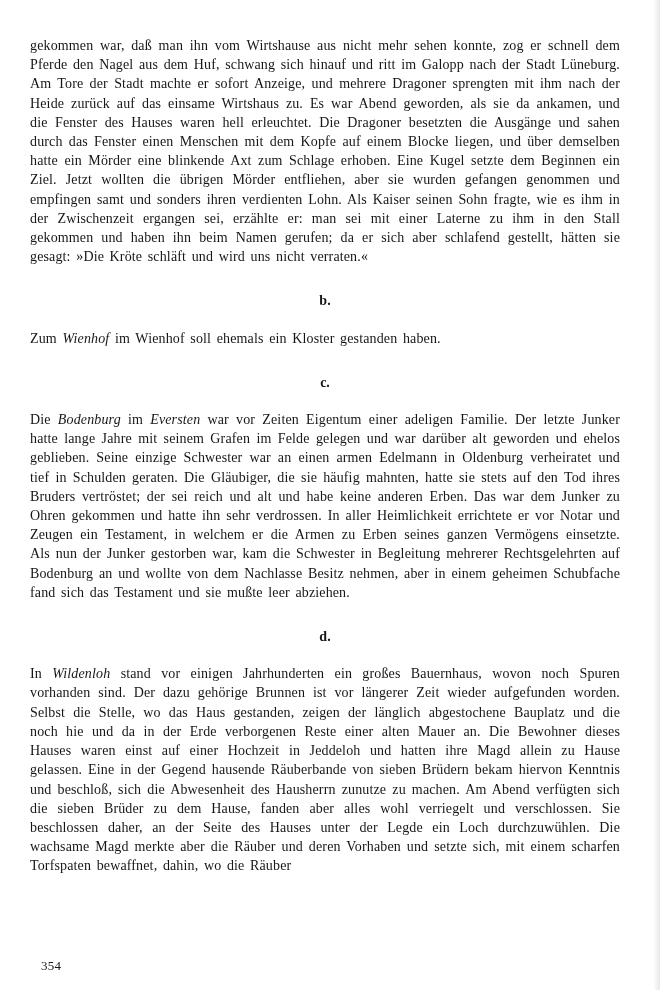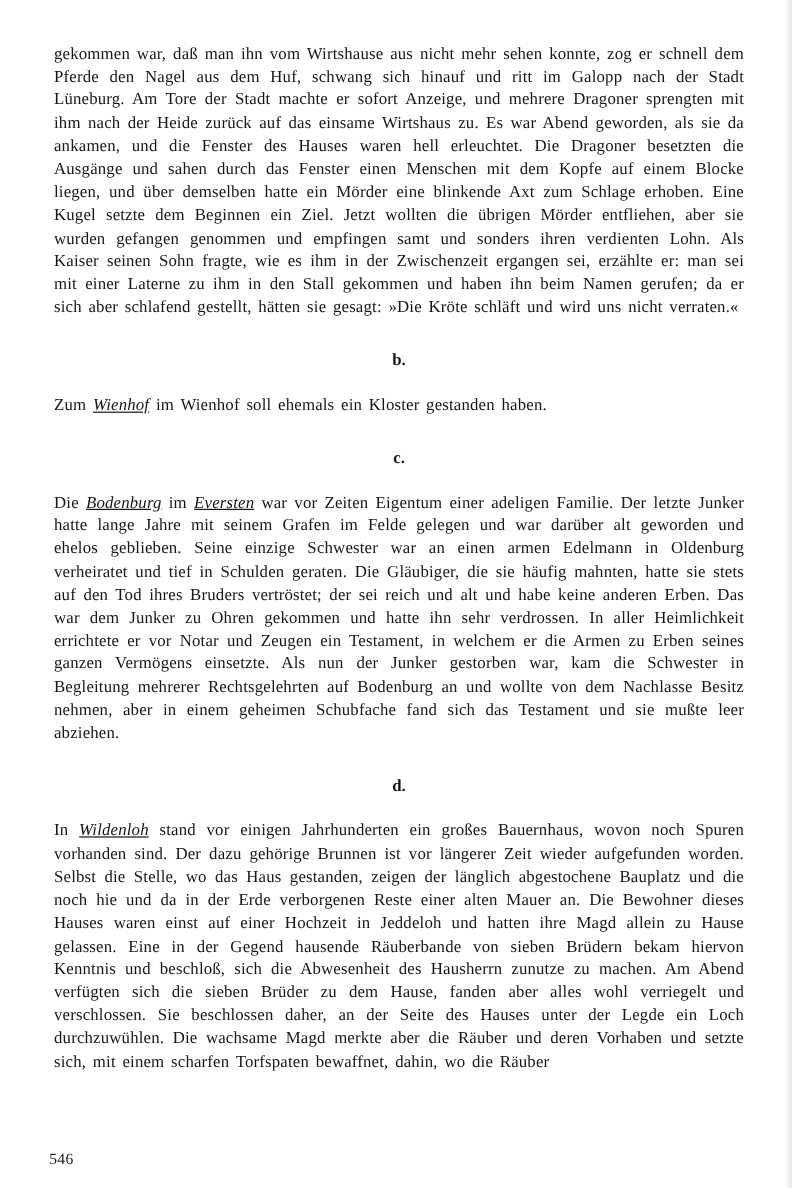--- a/index.html
+++ b/index.html
@@ -10,21 +10,21 @@
     width: 660px;
     height: 990px;
     background: #ffffff;
     overflow: hidden;
   }
   .page {
     position: relative;
     width: 660px;
     height: 990px;
     box-sizing: border-box;
-    padding: 36px 40px 0 45px;
+    padding: 36px 40px 0 30px;
     background: #ffffff;
     font-family: "Liberation Serif", "DejaVu Serif", serif;
     font-size: 14px;
     line-height: 19.2px;
     color: #161616;
   }
   .para {
     margin: 0;
     text-align: justify;
     hyphens: auto;
@@ -33,21 +33,20 @@
     letter-spacing: 0.01em;
   }
   .sec-heading {
     font-weight: bold;
     text-align: center;
     font-size: 14px;
     margin: 25px 0 18px 0;
   }
   .it {
     font-style: italic;
-    text-decoration: underline;
   }
   .page-number {
     position: absolute;
     left: 41px;
     bottom: 15px;
     font-size: 13px;
     letter-spacing: 0.02em;
   }
   .page-edge {
     position: absolute;
@@ -71,17 +70,17 @@
   <p class="para"><span>Zum </span><span class="it">Wienhof</span><span> im Wienhof soll ehemals ein Kloster gestanden haben.</span></p>
 
   <div class="sec-heading">c.</div>
 
   <p class="para"><span>Die </span><span class="it">Bodenburg</span><span> im </span><span class="it">Eversten</span><span> war vor Zeiten Eigentum einer adeligen Familie. Der letzte Junker hatte lange Jahre mit seinem Grafen im Felde gelegen und war darüber alt geworden und ehelos geblieben. Seine einzige Schwester war an einen armen Edelmann in Oldenburg verheiratet und tief in Schulden geraten. Die Gläubiger, die sie häufig mahnten, hatte sie stets auf den Tod ihres Bruders vertröstet; der sei reich und alt und habe keine anderen Erben. Das war dem Junker zu Ohren gekommen und hatte ihn sehr verdrossen. In aller Heimlichkeit errichtete er vor Notar und Zeugen ein Testament, in welchem er die Armen zu Erben seines ganzen Vermögens einsetzte. Als nun der Junker gestorben war, kam die Schwester in Begleitung mehrerer Rechtsgelehrten auf Bodenburg an und wollte von dem Nachlasse Besitz nehmen, aber in einem geheimen Schubfache fand sich das Testament und sie mußte leer abziehen.</span></p>
 
   <div class="sec-heading">d.</div>
 
   <p class="para"><span>In </span><span class="it">Wildenloh</span><span> stand vor einigen Jahrhunderten ein großes Bauernhaus, wovon noch Spuren vorhanden sind. Der dazu gehörige Brunnen ist vor längerer Zeit wieder aufgefunden worden. Selbst die Stelle, wo das Haus gestanden, zeigen der länglich abgestochene Bauplatz und die noch hie und da in der Erde verborgenen Reste einer alten Mauer an. Die Bewohner dieses Hauses waren einst auf einer Hochzeit in Jeddeloh und hatten ihre Magd allein zu Hause gelassen. Eine in der Gegend hausende Räuberbande von sieben Brüdern bekam hiervon Kenntnis und beschloß, sich die Abwesenheit des Hausherrn zunutze zu machen. Am Abend verfügten sich die sieben Brüder zu dem Hause, fanden aber alles wohl verriegelt und verschlossen. Sie beschlossen daher, an der Seite des Hauses unter der Legde ein Loch durchzuwühlen. Die wachsame Magd merkte aber die Räuber und deren Vorhaben und setzte sich, mit einem scharfen Torfspaten bewaffnet, dahin, wo die Räuber</span></p>
 
-  <div class="page-number">546</div>
+  <div class="page-number">354</div>
 
   <div class="page-edge"></div>
 
 </div>
 
 </body></html>

